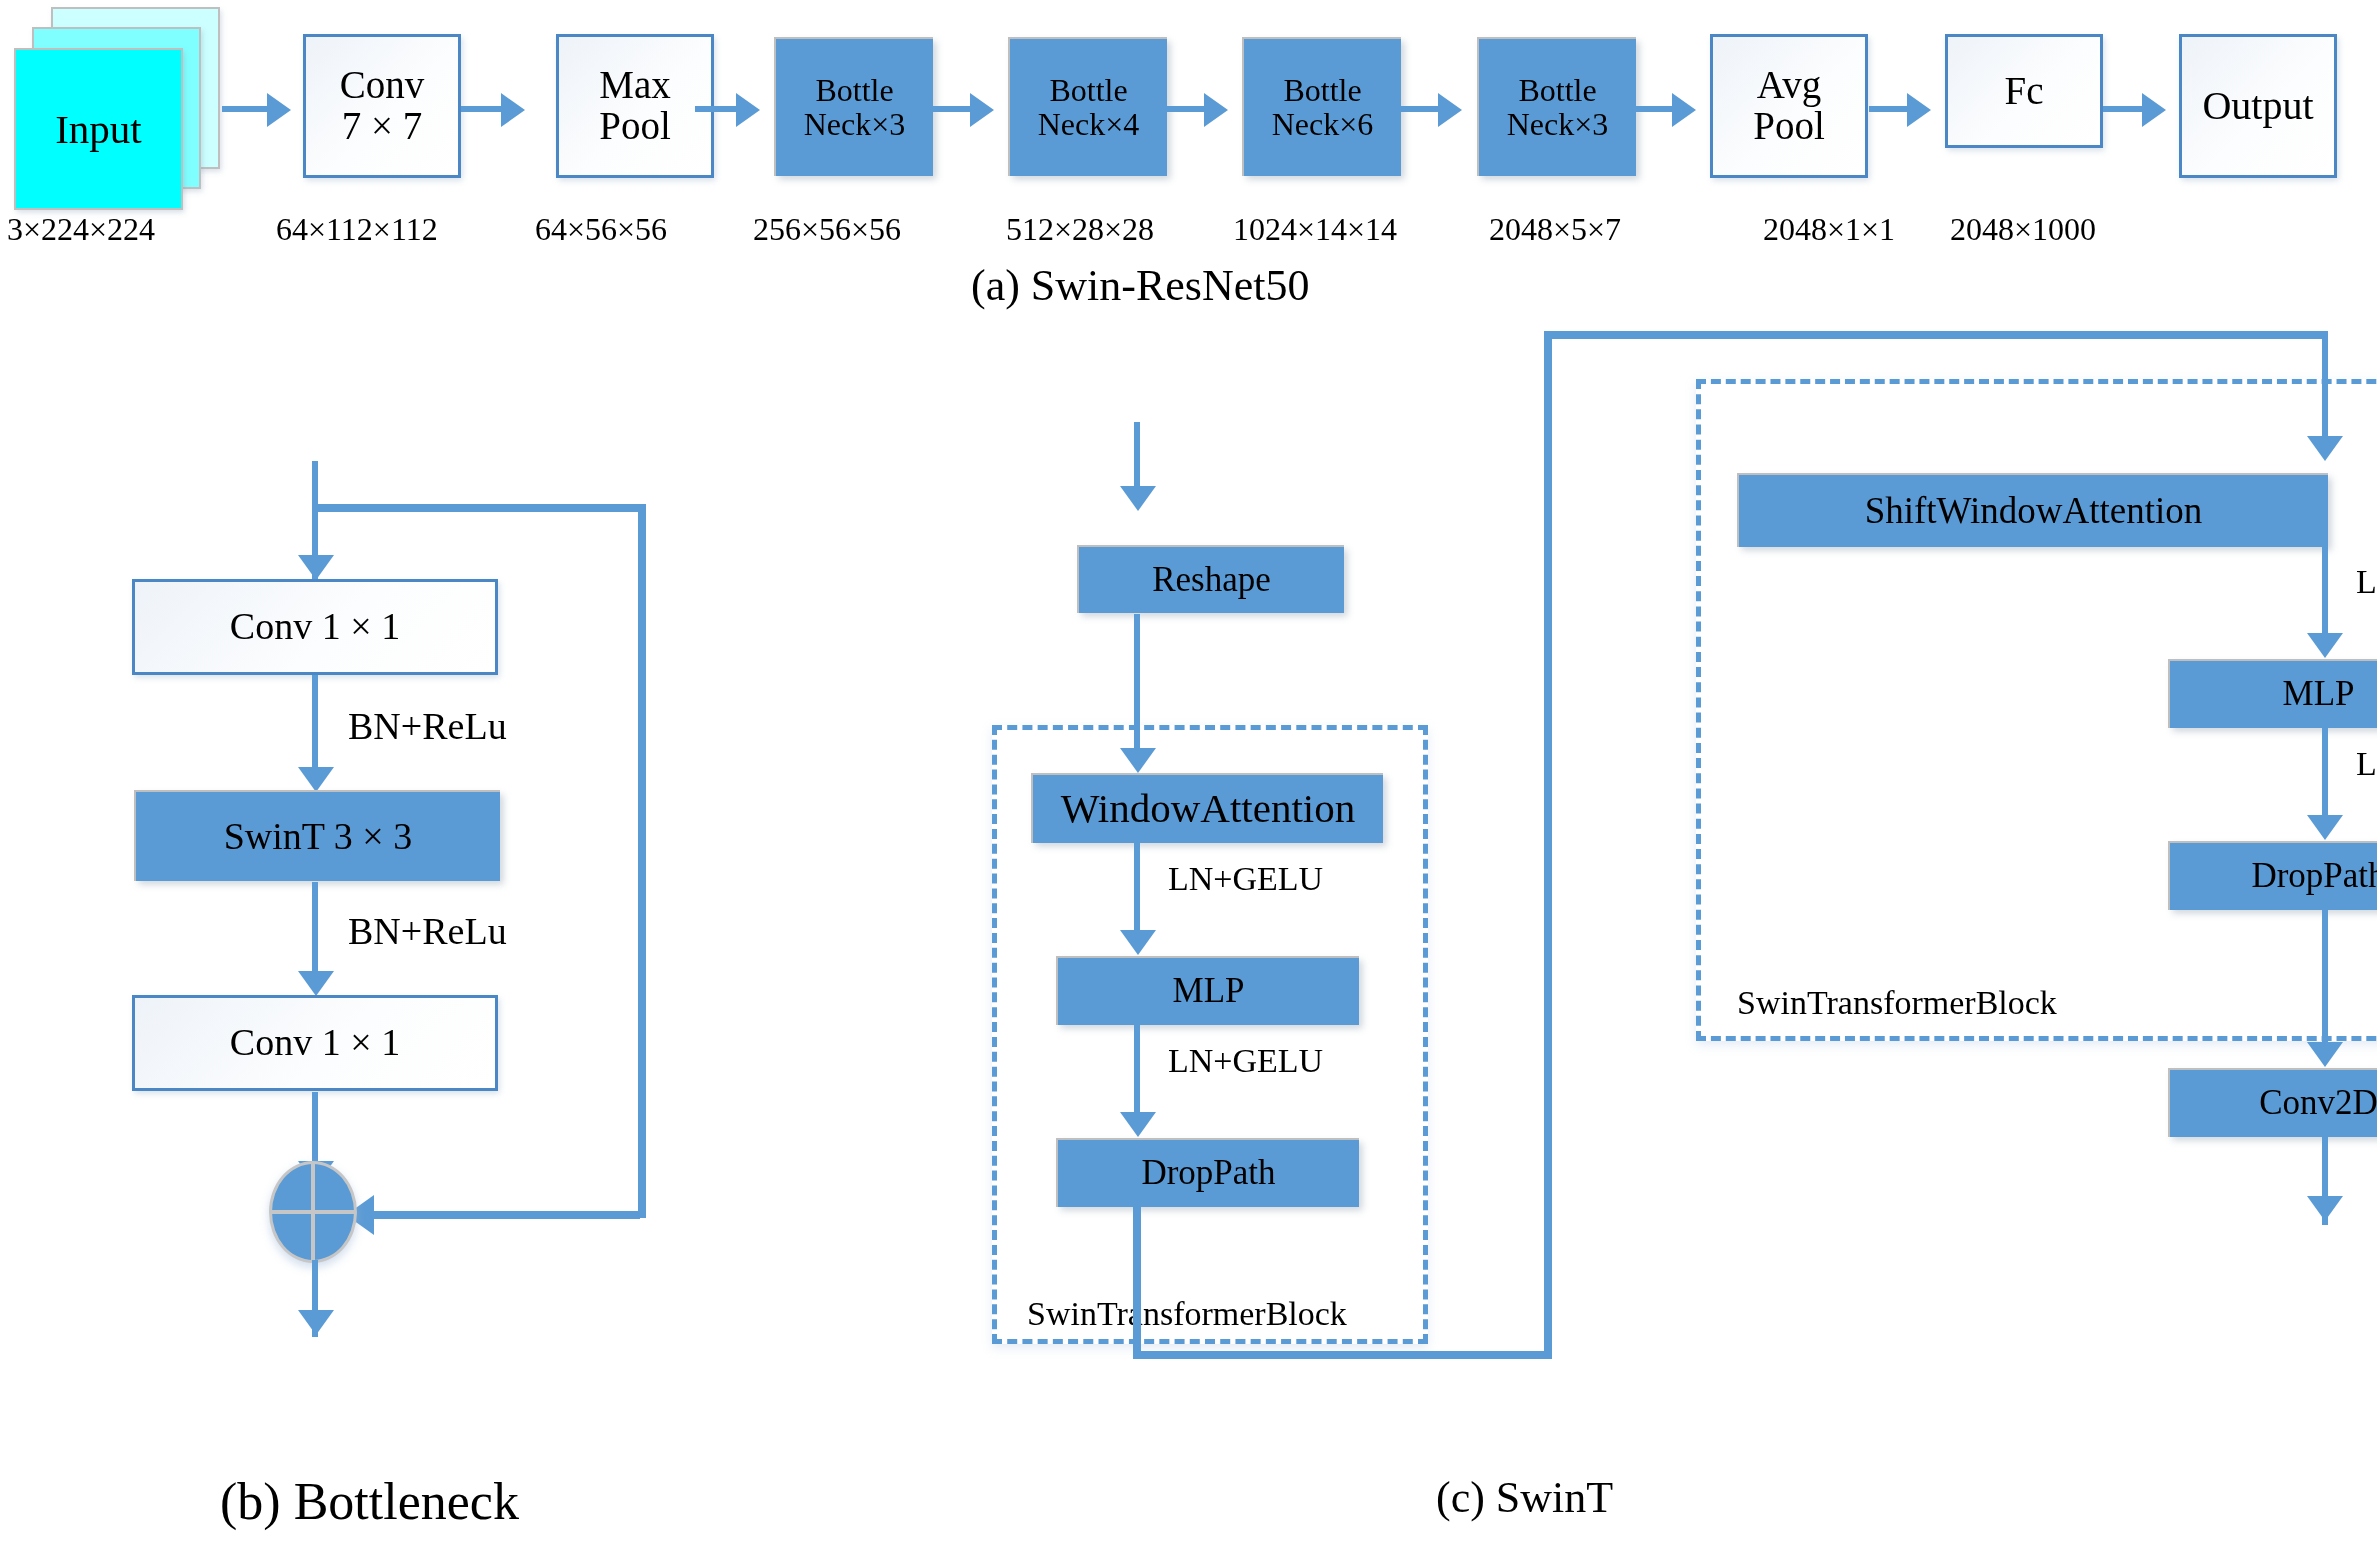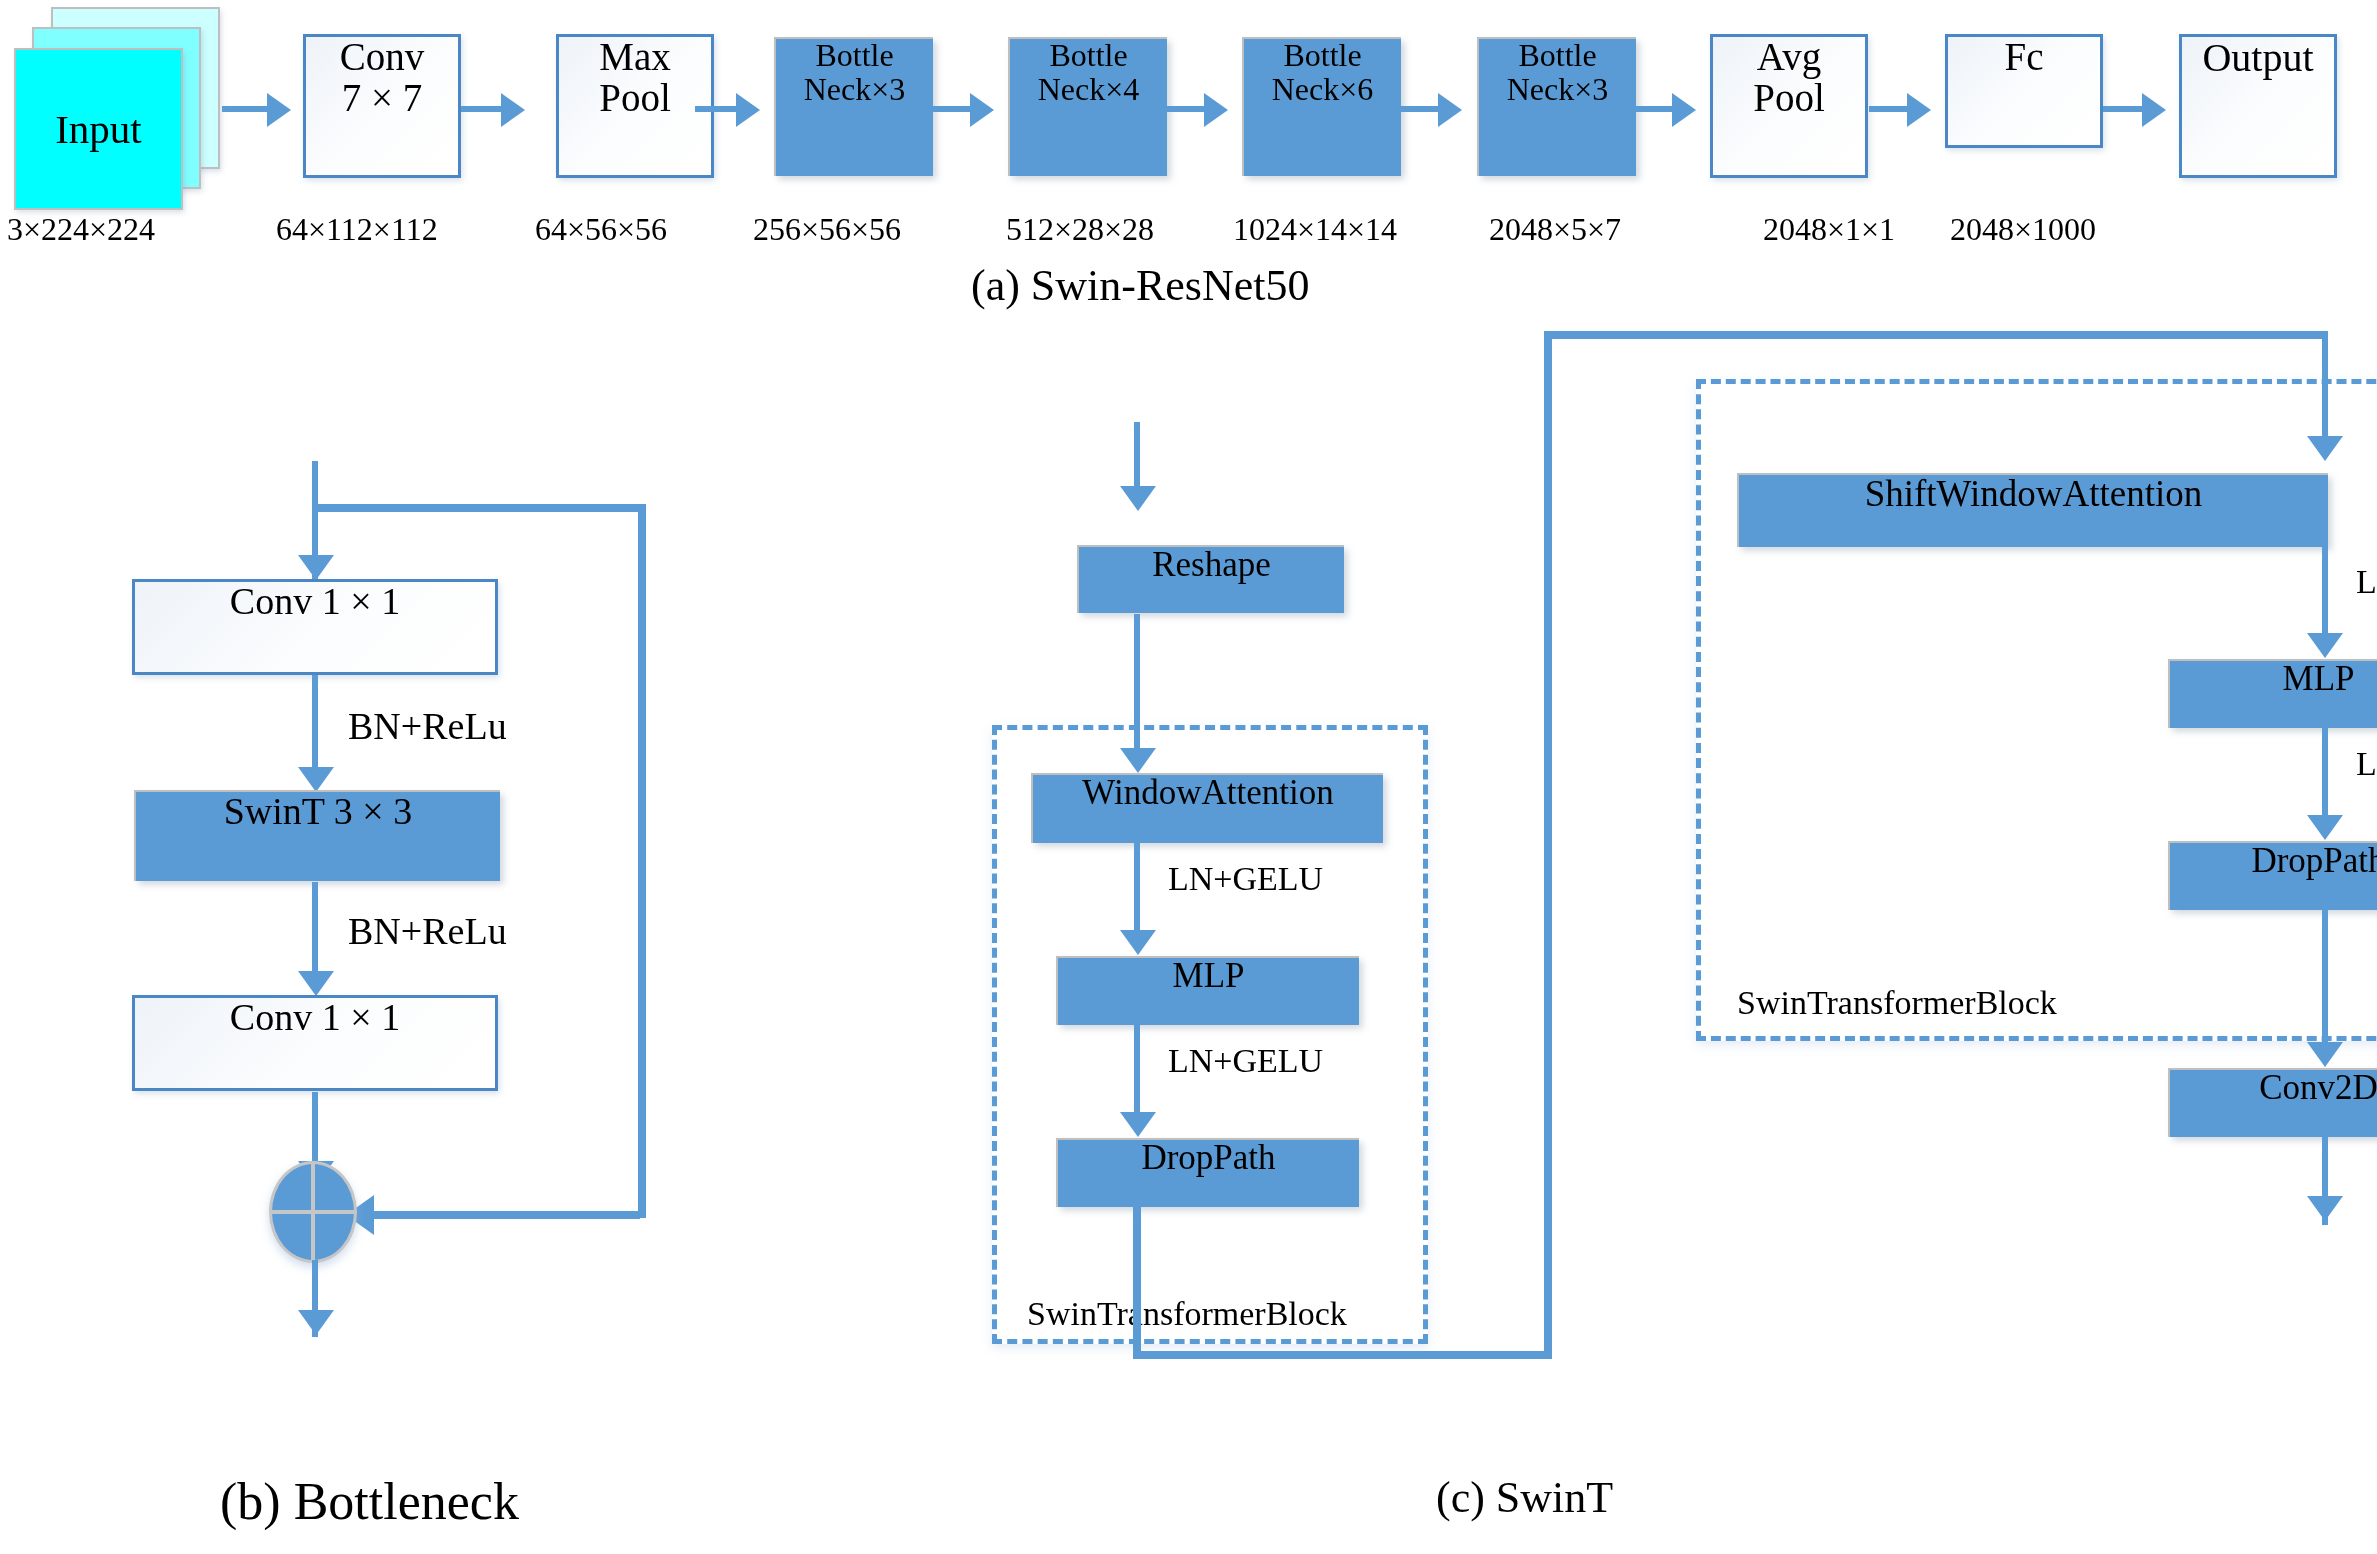--- a/index.html
+++ b/index.html
@@ -1,21 +1,21 @@
 <!DOCTYPE html>
 <html style="font-size:11.3px"><head>
 <meta charset="utf-8">
 <style>
   html,body{margin:0;padding:0;background:#fff;}
   body{width:2377px;height:1554px;position:relative;overflow:hidden;
        font-family:"Liberation Serif","DejaVu Serif",serif;color:#000;}
   .abs{position:absolute;box-sizing:border-box;}
 
   
-  .nodebox{position:absolute;box-sizing:border-box;display:flex;align-items:flex-start;
+  .nodebox{position:absolute;box-sizing:border-box;display:flex;align-items:center;
            justify-content:center;text-align:center;line-height:1.05;}
 
   
   .box-white{
     background:linear-gradient(135deg,#eef3f9 0%,#fcfdfe 55%,#ffffff 100%);
     border:3.5px solid #4A87C4;
     box-shadow:2.1px 2.8px 6.3px rgba(120,150,180,.30);
   }
   
   .box-blue{
@@ -221,21 +221,21 @@
   <div class="nodebox box-blue" style="left:303px;top:545px;width:267px;height:68px;">
     <span style="font-size:35px;">Reshape</span>
   </div>
 
   <div class="dashbox" style="left:218px;top:725px;width:436px;height:619px;"></div>
 
   <div class="ln lnv" style="left:360px;top:614px;height:148px;"></div>
   <div class="ar-d" style="left:346px;top:748px;"></div>
 
   <div class="nodebox box-blue" style="left:257px;top:773px;width:352px;height:70px;">
-    <span style="font-size:35px;">WindowAttention</span>
+    <span style="font-size:41px;">WindowAttention</span>
   </div>
 
   <div class="ln lnv" style="left:360px;top:843px;height:102px;"></div>
   <div class="ar-d" style="left:346px;top:930px;"></div>
   <div class="txt" style="left:394px;top:860px;font-size:34px;">LN+GELU</div>
 
   <div class="nodebox box-blue" style="left:282px;top:956px;width:303px;height:69px;">
     <span style="font-size:35px;">MLP</span>
   </div>
 

